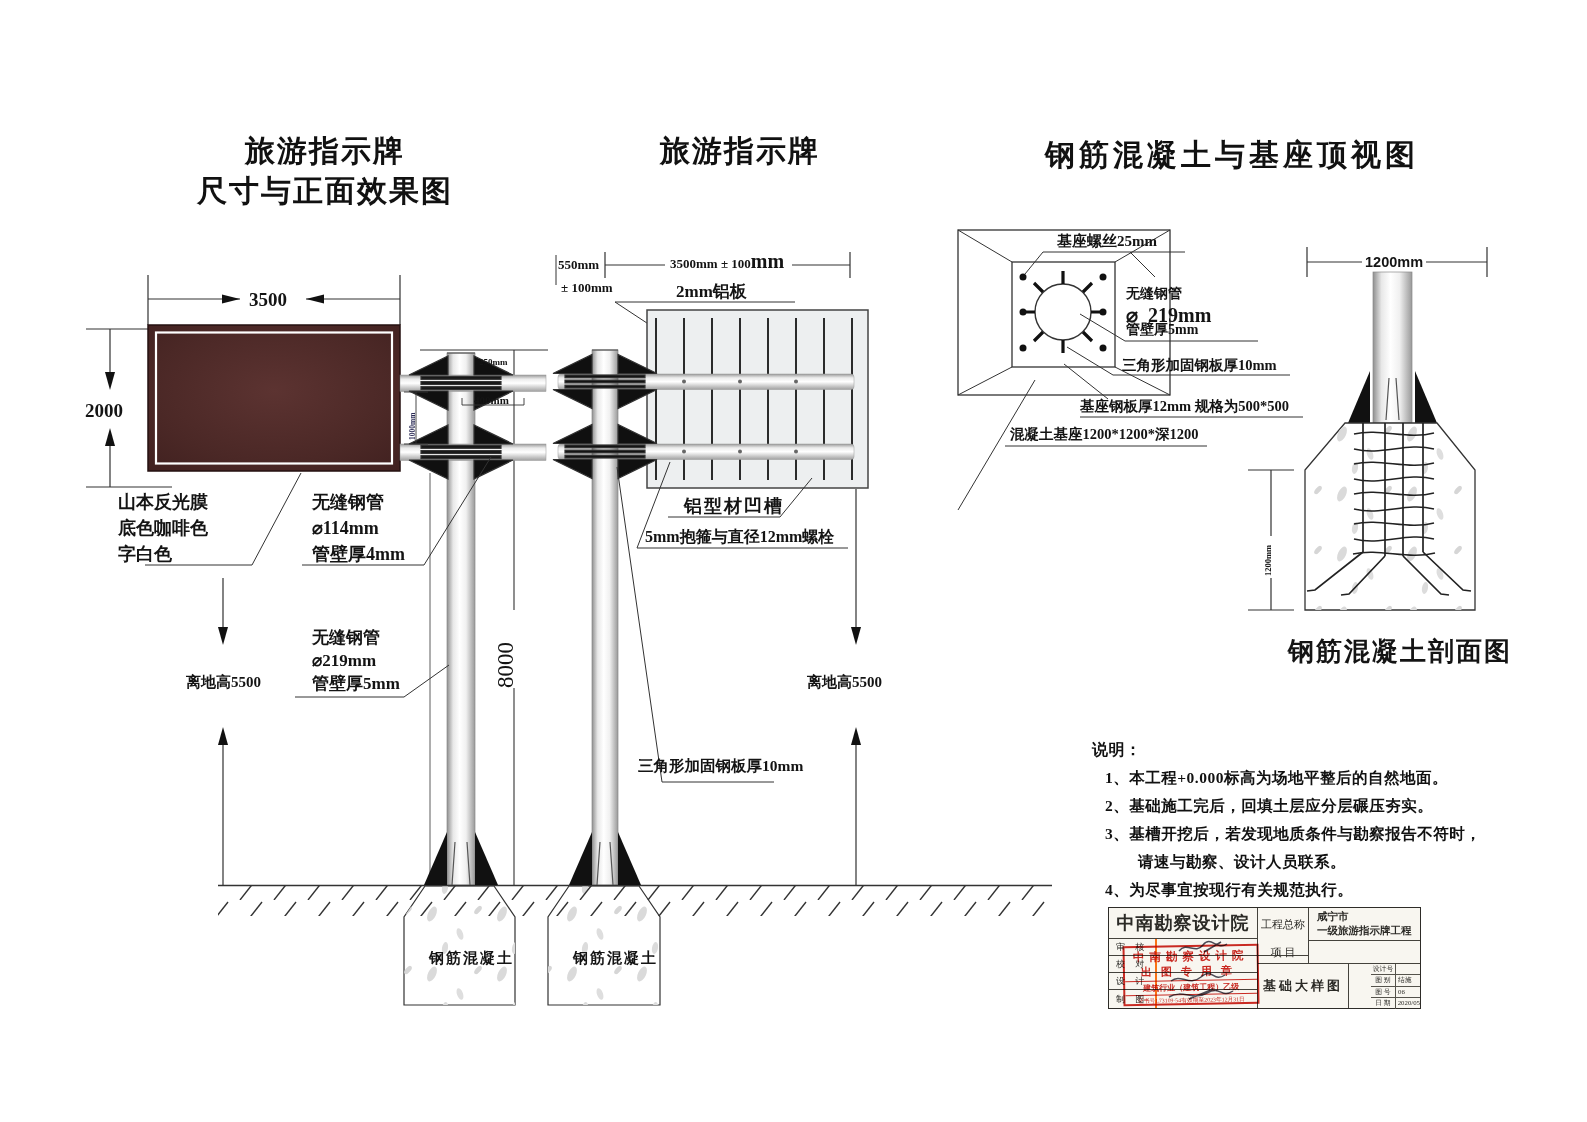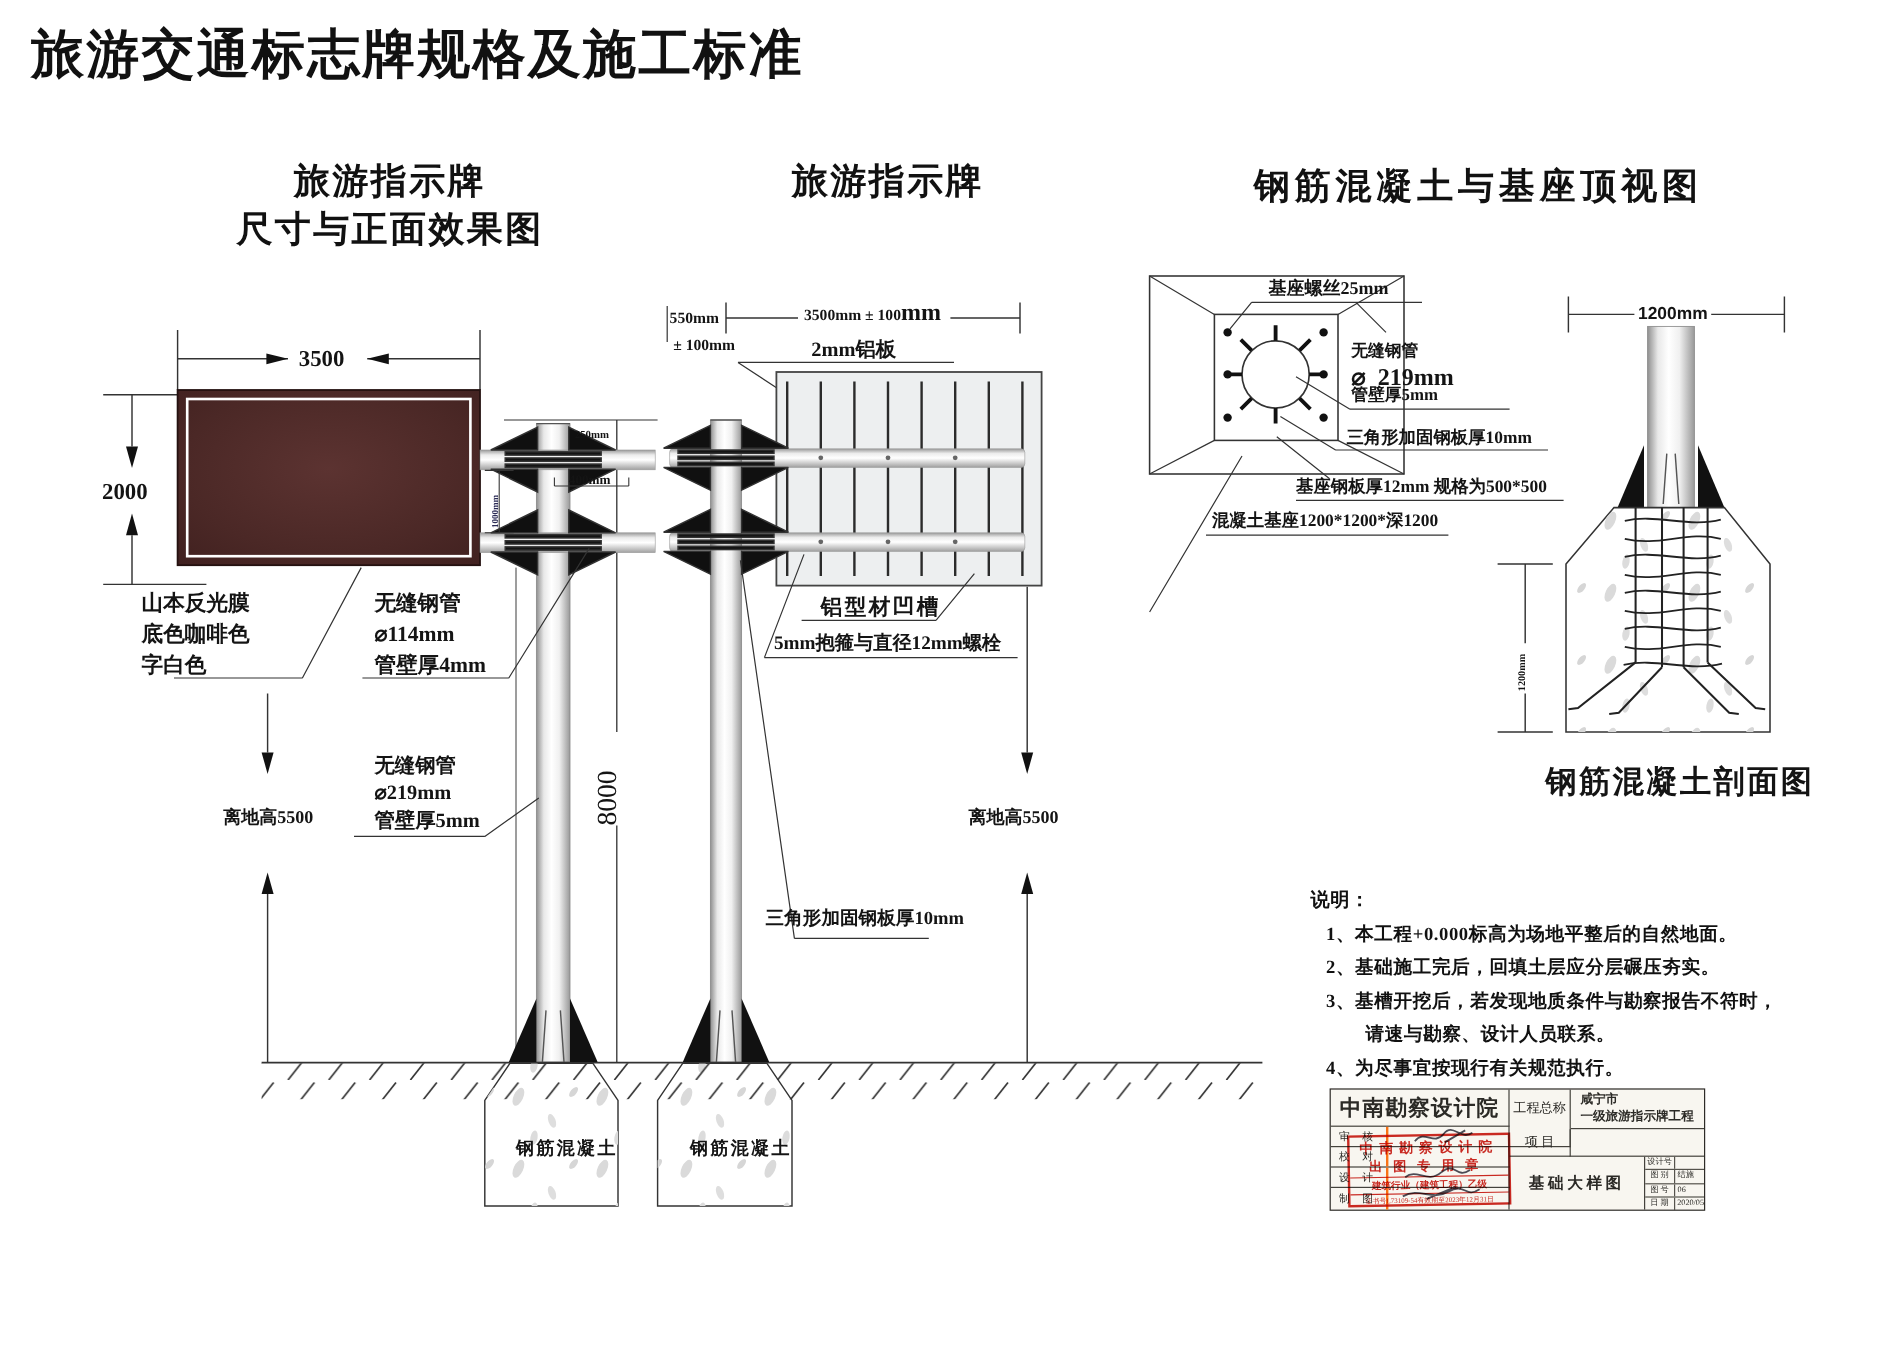--- a/index.html
+++ b/index.html
@@ -1,21 +1,21 @@
 <!DOCTYPE html>
 <html><head>
 <meta charset="utf-8">
 <style>
   html,body{margin:0;padding:0;background:#fff;}
   #page{position:relative;width:1587px;height:1122px;background:#fff;overflow:hidden;
         font-family:"Liberation Serif","DejaVu Serif",serif;color:#111;}
   svg{position:absolute;left:0;top:0;z-index:1;}
   .lbl{position:absolute;z-index:2;font-family:"Liberation Serif","DejaVu Serif",serif;
        font-weight:bold;color:#141414;white-space:pre;line-height:1.15;}
-  .ctr{text-align:right;}
+  .ctr{text-align:left;margin-left:25px;}
   .rot{transform:rotate(-90deg);transform-origin:left top;}
   .whitebg{background:#fff;padding:0 3px;}
   #main-title{position:absolute;left:26px;top:16px;font-size:44px;font-weight:900;
               letter-spacing:2px;z-index:2;font-family:"Liberation Sans","DejaVu Sans",sans-serif;}
   .sec-title{position:absolute;z-index:2;font-weight:800;font-size:30px;letter-spacing:2px;
              font-family:"Liberation Sans","DejaVu Sans",sans-serif;text-align:center;}
   
   .note-line{position:absolute;z-index:2;font-size:15.5px;font-weight:bold;letter-spacing:.5px;white-space:pre;}
   
   #tblock{position:absolute;left:1108px;top:907px;width:311px;height:100px;z-index:3;
@@ -205,21 +205,20 @@
                  M1354,494 C1380,488 1408,500 1434,493 M1354,509 C1382,516 1406,502 1434,509
                  M1354,524 C1380,518 1408,530 1434,523 M1354,539 C1382,546 1406,532 1434,539
                  M1353,554 C1380,548 1408,560 1435,553" stroke-width="1.5"></path>
         <path d="M1363,552 L1315,590 L1307,591 M1385,556 L1349,594 L1341,595
                  M1403,556 L1441,594 L1449,595 M1423,552 L1463,590 L1471,591"></path>
       </g>
       <path d="M1248,470 H1294 M1248,610 H1294 M1271,470 V536 M1271,578 V610"></path>
     </g>
   </svg>
 
-  <div id="main-title">旅游交通标志牌规格及施工标准</div>
 
   <div class="sec-title" style="left:150px;top:131px;width:350px;">旅游指示牌</div>
   <div class="sec-title" style="left:150px;top:171px;width:350px;">尺寸与正面效果图</div>
   <div class="sec-title" style="left:565px;top:131px;width:350px;">旅游指示牌</div>
   <div class="sec-title" style="left:1022px;top:135px;width:420px;letter-spacing:4px;">钢筋混凝土与基座顶视图</div>
 
   <div class="lbl" style="left:249px;top:289px;font-size:19px;">3500</div>
   <div class="lbl" style="left:85px;top:400px;font-size:19px;">2000</div>
   <div class="lbl" style="left:479px;top:357px;font-size:9px;">250mm</div>
   <div class="lbl" style="left:474px;top:394px;font-size:11px;">400mm</div>
@@ -285,21 +284,21 @@
       <div class="s3">建筑行业（建筑工程）乙级</div>
       <div class="s4">证书号L73109-54有效期至2023年12月31日</div>
     </div>
     <div class="cell bR bB" style="left:149px;top:0;width:51px;height:48px;font-size:11px;text-align:center;line-height:33px;">工程总称</div>
     <div class="cell bB" style="left:200px;top:0;width:111px;height:33px;font-size:10.5px;font-weight:bold;padding:2px 0 0 8px;line-height:14px;">
       <div>咸宁市</div>
       <div>一级旅游指示牌工程</div>
     </div>
     <div class="cell bR bB" style="left:149px;top:33px;width:51px;height:23px;font-size:11px;text-align:center;line-height:23px;">项  目</div>
     <div class="cell bB" style="left:200px;top:33px;width:111px;height:23px;"></div>
-    <div class="cell bR" style="left:149px;top:56px;width:113px;height:44px;font-size:13px;font-weight:bold;text-align:center;line-height:44px;letter-spacing:3px;">基础大样图</div>
+    <div class="cell bR" style="left:149px;top:56px;width:91px;height:44px;font-size:13px;font-weight:bold;text-align:center;line-height:44px;letter-spacing:3px;">基础大样图</div>
     <div class="cell" style="left:262px;top:56px;width:49px;height:44px;">
       <div style="border-bottom:1px solid #55534c;height:10.4px;display:flex;">
         <span class="mini-lbl" style="width:24px;border-right:1px solid #55534c;">设计号</span>
         <span class="mini-val"></span>
       </div>
       <div style="border-bottom:1px solid #55534c;height:10.4px;display:flex;">
         <span class="mini-lbl" style="width:24px;border-right:1px solid #55534c;">图 别</span>
         <span class="mini-val">结施</span>
       </div>
       <div style="border-bottom:1px solid #55534c;height:10.4px;display:flex;">

